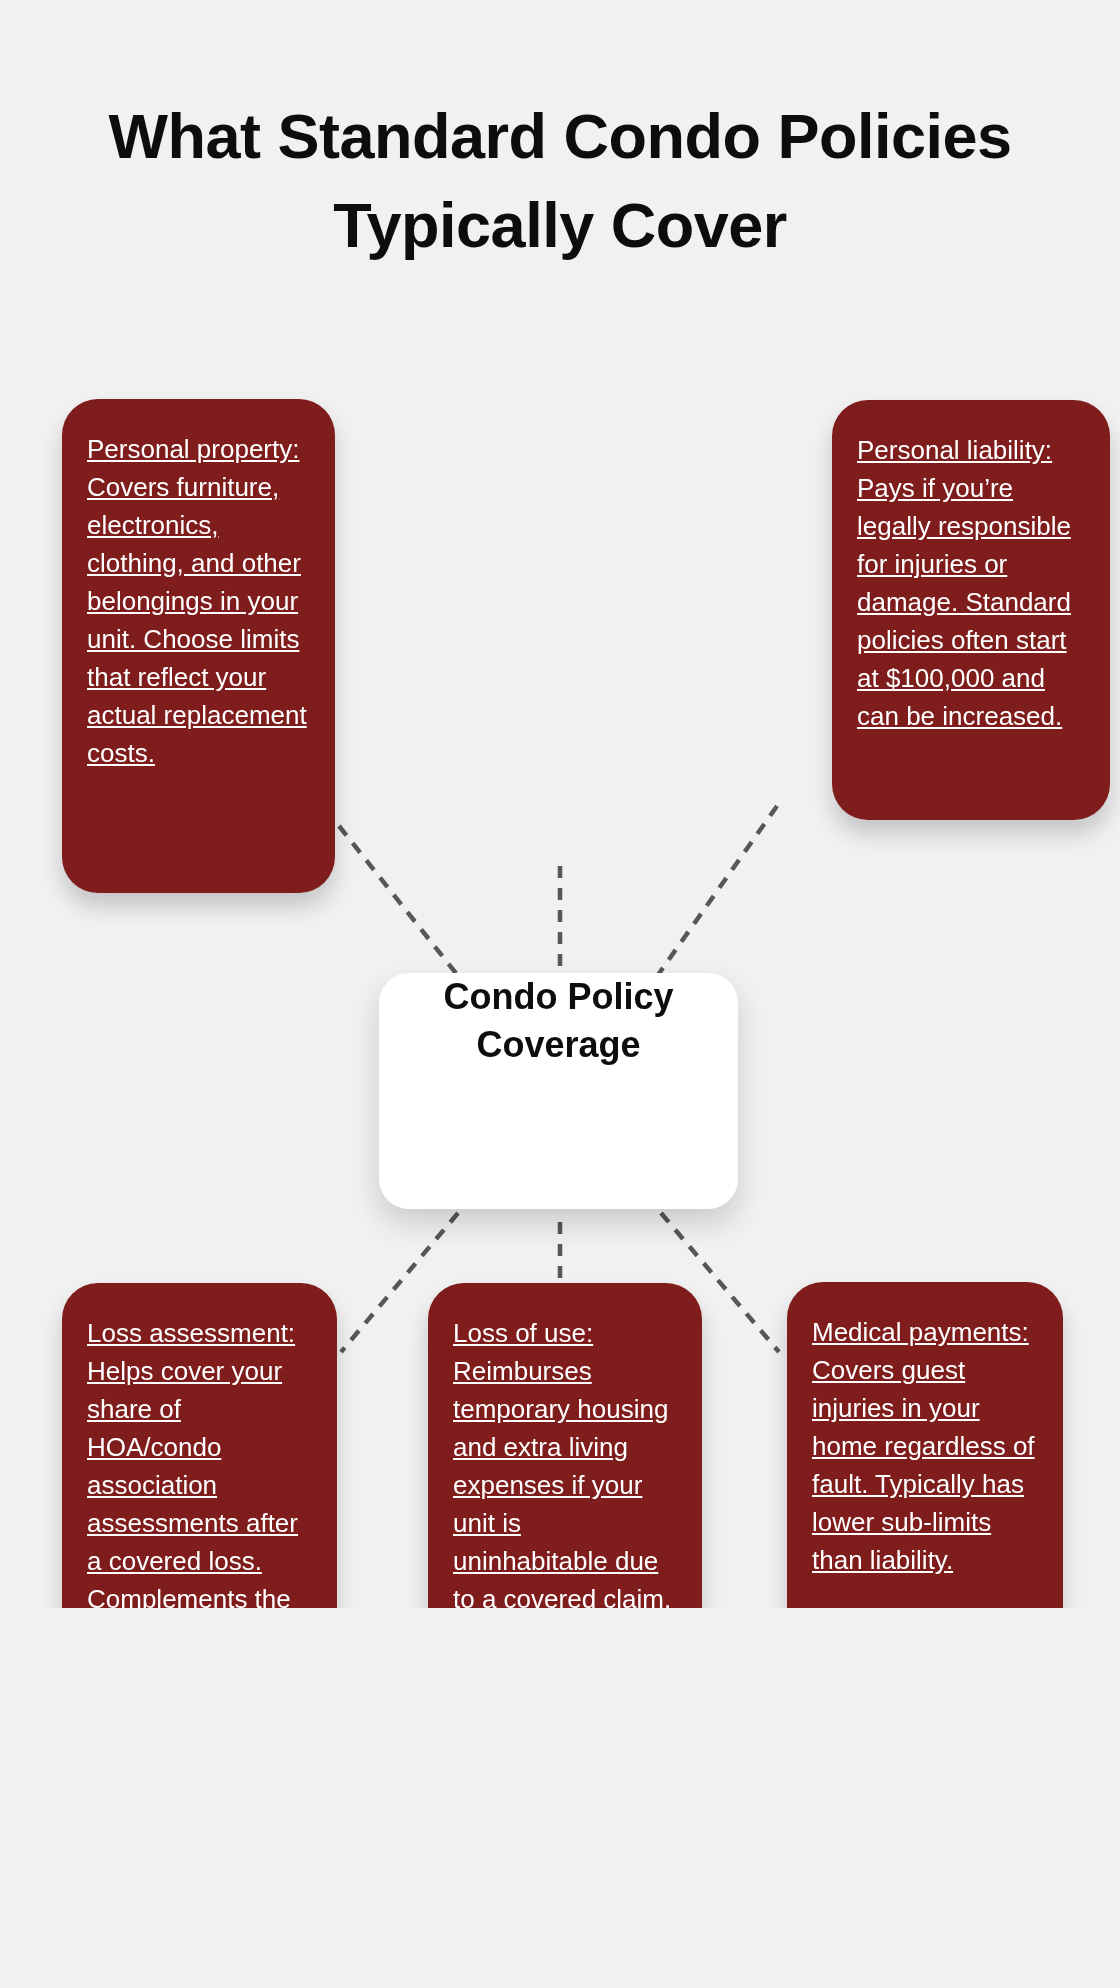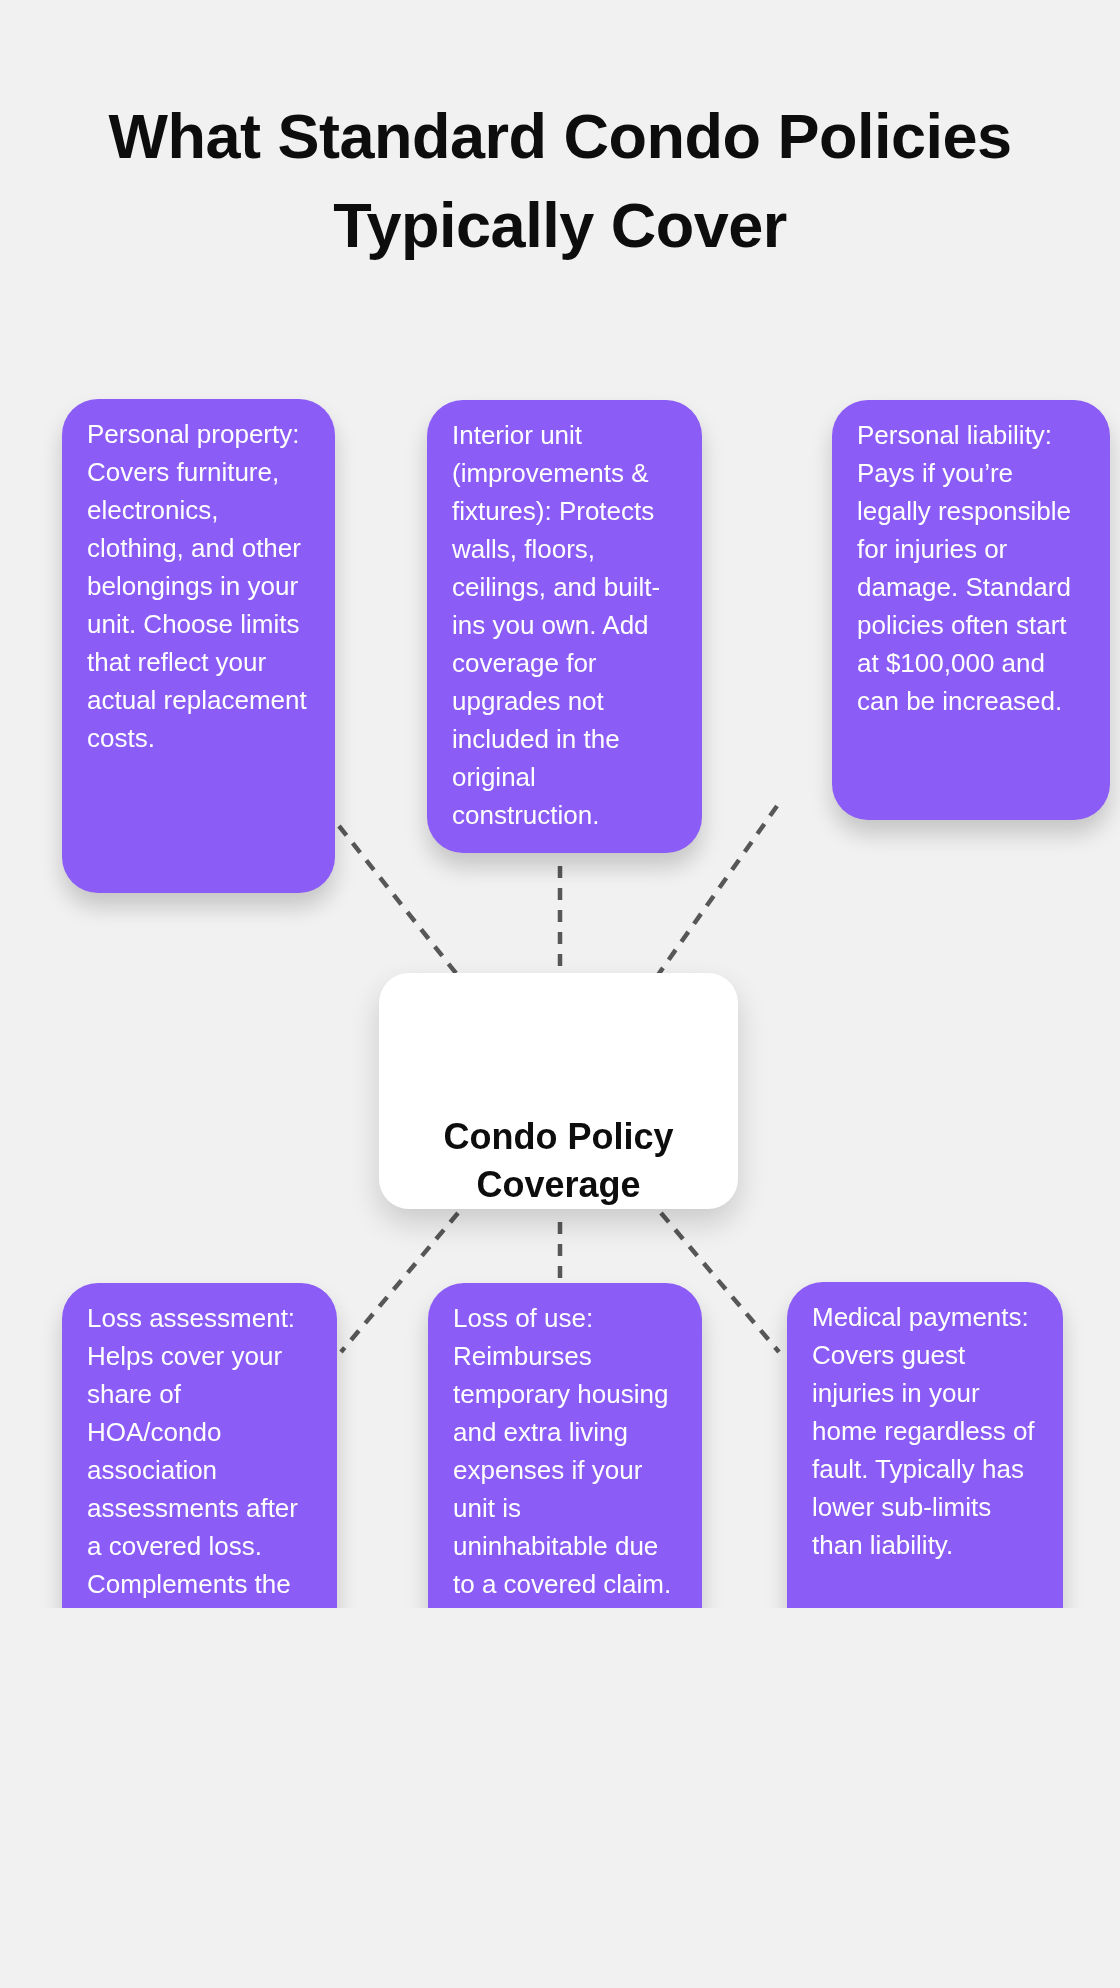--- a/index.html
+++ b/index.html
@@ -39,24 +39,25 @@
     stroke-width: 4.5;
     stroke-dasharray: 12 10;
     fill: none;
   }
   .node {
     position: absolute;
     box-sizing: border-box;
     border-radius: 36px;
   }
   .node.blue {
-    background: #8b5cf6;
+    background: #7f1d1d;
     color: #ffffff;
-    padding: 16px 24px 20px 25px;
+    padding: 31px 24px 20px 25px;
     box-shadow: 0 14px 22px rgba(0,0,0,0.18);
+    text-decoration: underline;
   }
   .node-text {
     margin: 0;
     font-size: 26px;
     line-height: 38px;
     font-weight: 400;
   }
   .pos-tl { left: 62px;  top: 399px;  width: 273px; height: 494px; }
   .pos-tm { left: 427px; top: 400px;  width: 275px; height: 453px; }
   .pos-tr { left: 832px; top: 400px;  width: 278px; height: 420px; }
@@ -65,21 +66,21 @@
   .pos-br { left: 787px; top: 1282px; width: 276px; height: 390px; padding-right: 30px; }
   .node.center {
     left: 379px;
     top: 973px;
     width: 359px;
     height: 236px;
     background: #ffffff;
     border-radius: 30px;
     box-shadow: 0 14px 30px rgba(0,0,0,0.16);
     display: flex;
-    align-items: flex-end;
+    align-items: flex-start;
     justify-content: center;
   }
   .center-text {
     margin: 0;
     text-align: center;
     font-size: 36px;
     line-height: 48px;
     font-weight: 700;
     color: #0d0d0d;
   }
@@ -130,23 +131,20 @@
     <line class="connector" x1="777" y1="806" x2="653" y2="982"></line>
     <line class="connector" x1="458" y1="1213" x2="341" y2="1352"></line>
     <line class="connector" x1="560" y1="1222" x2="560" y2="1287"></line>
     <line class="connector" x1="661" y1="1213" x2="779" y2="1352"></line>
   </svg>
 
   <div class="node blue pos-tl">
     <p class="node-text">Personal property: Covers furniture, electronics, clothing, and other belongings in your unit. Choose limits that reflect your actual replacement costs.</p>
   </div>
 
-  <div class="node blue pos-tm">
-    <p class="node-text">Interior unit (improvements &amp; fixtures): Protects walls, floors, ceilings, and built-ins you own. Add coverage for upgrades not included in the original construction.</p>
-  </div>
 
   <div class="node blue pos-tr">
     <p class="node-text">Personal liability: Pays if you’re legally responsible for injuries or damage. Standard policies often start at $100,000 and can be increased.</p>
   </div>
 
   <div class="node center">
     <p class="center-text">Condo Policy Coverage</p>
   </div>
 
   <div class="node blue pos-bl">

